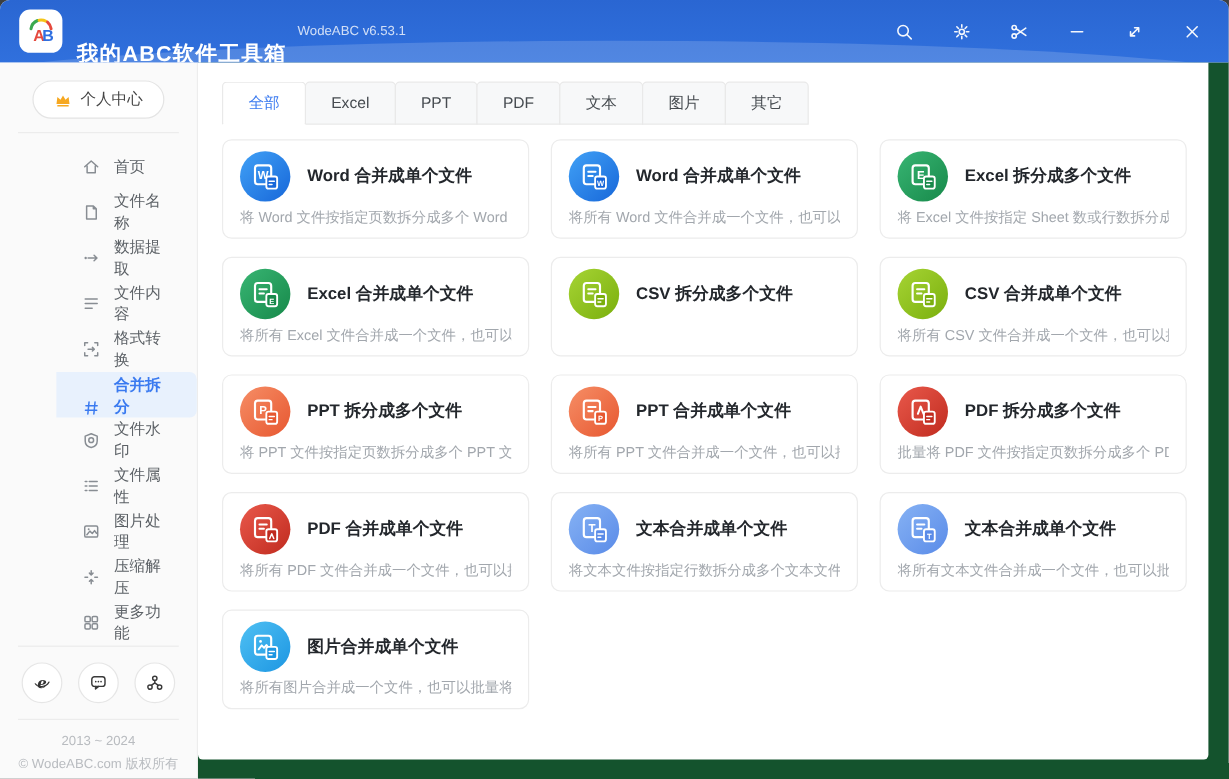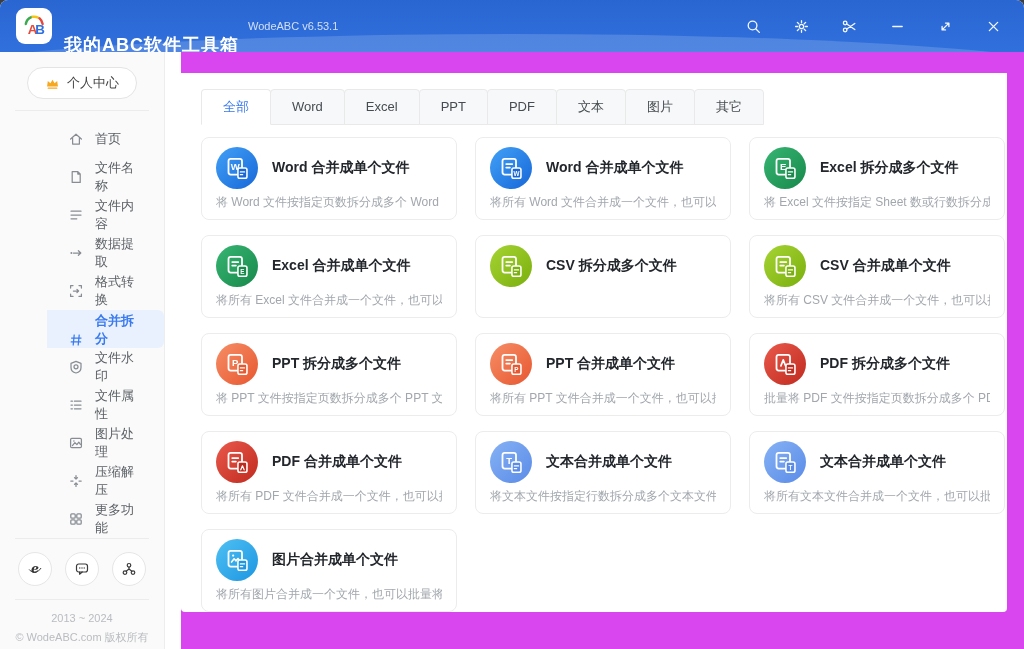--- a/index.html
+++ b/index.html
@@ -12,40 +12,40 @@
     display:flex; align-items:center; padding:0 16px; color:#fff; }
   .titlebar::after { content:''; position:absolute; left:-8%; right:-8%; bottom:-26px; height:44px;
     background:rgba(255,255,255,.16); border-radius:50% 50% 0 0 / 100% 100% 0 0; pointer-events:none; }
   .logo { width:36px; height:36px; background:#fff; border-radius:9px; display:flex; align-items:center; justify-content:center; margin-right:12px; z-index:2; }
   .app-title { font-size:18px; font-weight:bold; letter-spacing:1px; z-index:2;margin-top:37px; }
   .app-version { font-size:11px; opacity:.78; margin-left:9px; z-index:2; }
   .tb-icons { margin-left:auto; display:flex; align-items:center; gap:30px; padding-right:6px; z-index:2; }
   .tb-icon { width:18px; height:18px; color:#fff; cursor:pointer; display:flex; align-items:center; justify-content:center; opacity:.95; }
 
   
-  .app-body { flex:1; display:flex; min-height:0;gap:16px; }
+  .app-body { flex:1; display:flex; min-height:0; }
 
   
   .sidebar { width:165px; background:#fafafa; border-right:1px solid #ededed; display:flex; flex-direction:column; }
   .pc-wrap { padding:15px 0 11px; display:flex; justify-content:center; }
   .pc-btn { display:flex; align-items:center; gap:7px; background:#fff; border:1px solid #e4e4e4; border-radius:16px;
     padding:6px 17px; font-size:13px; color:#444; cursor:pointer; }
   .side-divider { border-top:1px solid #ececec; margin:0 15px; }
   .menu { flex:1; padding:9px 0 0;margin-left:47px; }
   .menu-item { height:38px; display:flex; align-items:center; gap:11px; padding:0 21px; font-size:13px; color:#5c6166; cursor:pointer; }
   .menu-item .mi-icon { width:16px; height:16px; color:#888d93; display:flex; }
   .menu-item.active { background:#e8f1fd; color:#3a7af0; font-weight:bold; border-radius:0 6px 6px 0;align-items:flex-end; }
   .menu-item.active .mi-icon { color:#3a7af0; }
   .side-circles { display:flex; justify-content:center; gap:13px; padding:13px 0; }
   .circle-btn { width:34px; height:34px; border-radius:50%; background:#fff; border:1px solid #e6e6e6; color:#3a3a3a;
     display:flex; align-items:center; justify-content:center; cursor:pointer; }
   .copyright { text-align:center; font-size:11px; color:#b9bcc0; padding:9px 0 13px; line-height:1.75; }
 
   
-  .main { flex:1; background:#d946ef; padding:0 17px 16px 0; min-width:0; display:flex;align-items:center; }
+  .main { flex:1; background:#14532d; padding:0 17px 16px 0; min-width:0; display:flex; }
   .panel { background:#fff; flex:1; border-radius:0 0 4px 4px; padding:16px 14px 0 20px; overflow:hidden; }
 
   .tab-bar { display:flex; }
   .tab { height:36px; line-height:34px; padding:0 21px; font-size:13px; color:#474c51; background:#f7f8f9;
     border:1px solid #e9e9e9; border-radius:4px 4px 0 0; margin-right:-1px; cursor:pointer; }
   .tab.active { background:#fff; color:#3a7af0; border-bottom-color:#fff; position:relative; z-index:1; }
 
   .grid { margin-top:12px; display:grid; grid-template-columns:repeat(3,256px); gap:15px 18px; }
   .card { width:256px; height:83px; background:#fff; border:1px solid #ececec; border-radius:8px; padding:9px 14px; cursor:pointer; overflow:hidden; }
   .card-top { display:flex; align-items:center; gap:14px; }
@@ -136,33 +136,33 @@
             <span class="mi-icon">
               <svg viewBox="0 0 16 16" width="16" height="16" fill="none" stroke="currentColor" stroke-width="1.25" stroke-linecap="round" stroke-linejoin="round">
                 <path d="M4.2 2.6 H9.8 L12.2 5 V13.4 H4.2 Z M9.8 2.6 V5 H12.2"></path>
               </svg>
             </span>
             <span class="mi-label">文件名称</span>
           </div>
           <div class="menu-item">
             <span class="mi-icon">
               <svg viewBox="0 0 16 16" width="16" height="16" fill="none" stroke="currentColor" stroke-width="1.25" stroke-linecap="round" stroke-linejoin="round">
-                <path d="M3 4.2 H13 M3 8 H13 M3 11.8 H8.8"></path>
-              </svg>
-            </span>
-            <span class="mi-label">文件内容</span>
-          </div>
-          <div class="menu-item">
-            <span class="mi-icon">
-              <svg viewBox="0 0 16 16" width="16" height="16" fill="none" stroke="currentColor" stroke-width="1.25" stroke-linecap="round" stroke-linejoin="round">
                 <circle cx="3.4" cy="8" r="1" fill="currentColor" stroke="none"></circle>
                 <path d="M5.4 8 H12.4 M10.4 5.7 L12.8 8 L10.4 10.3"></path>
               </svg>
             </span>
             <span class="mi-label">数据提取</span>
+          </div>
+          <div class="menu-item">
+            <span class="mi-icon">
+              <svg viewBox="0 0 16 16" width="16" height="16" fill="none" stroke="currentColor" stroke-width="1.25" stroke-linecap="round" stroke-linejoin="round">
+                <path d="M3 4.2 H13 M3 8 H13 M3 11.8 H8.8"></path>
+              </svg>
+            </span>
+            <span class="mi-label">文件内容</span>
           </div>
           <div class="menu-item">
             <span class="mi-icon">
               <svg viewBox="0 0 16 16" width="16" height="16" fill="none" stroke="currentColor" stroke-width="1.25" stroke-linecap="round" stroke-linejoin="round">
                 <path d="M2.6 5 V2.6 H5 M11 2.6 H13.4 V5 M13.4 11 V13.4 H11 M5 13.4 H2.6 V11 M5.4 8 H10.4 M9 6.5 L10.6 8 L9 9.5"></path>
               </svg>
             </span>
             <span class="mi-label">格式转换</span>
           </div>
           <div class="menu-item active">
@@ -250,21 +250,20 @@
       <div class="copyright">
         <div>2013 ~ 2024</div>
         <div>© WodeABC.com 版权所有</div>
       </div>
     </div>
 
     <div class="main">
       <div class="panel">
         <div class="tab-bar" id="tab-bar">
             <div class="tab active"><span>全部</span></div>
-            <div class="tab"><span>Word</span></div>
             <div class="tab"><span>Excel</span></div>
             <div class="tab"><span>PPT</span></div>
             <div class="tab"><span>PDF</span></div>
             <div class="tab"><span>文本</span></div>
             <div class="tab"><span>图片</span></div>
             <div class="tab"><span>其它</span></div>
           </div>
         <div class="grid" id="grid">
             <div class="card">
               <div class="card-top">

